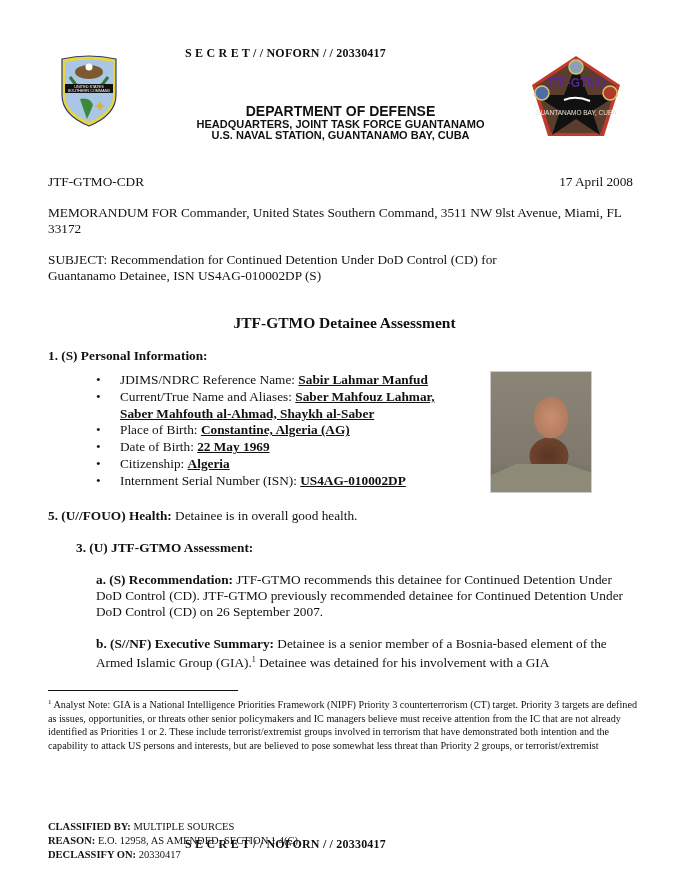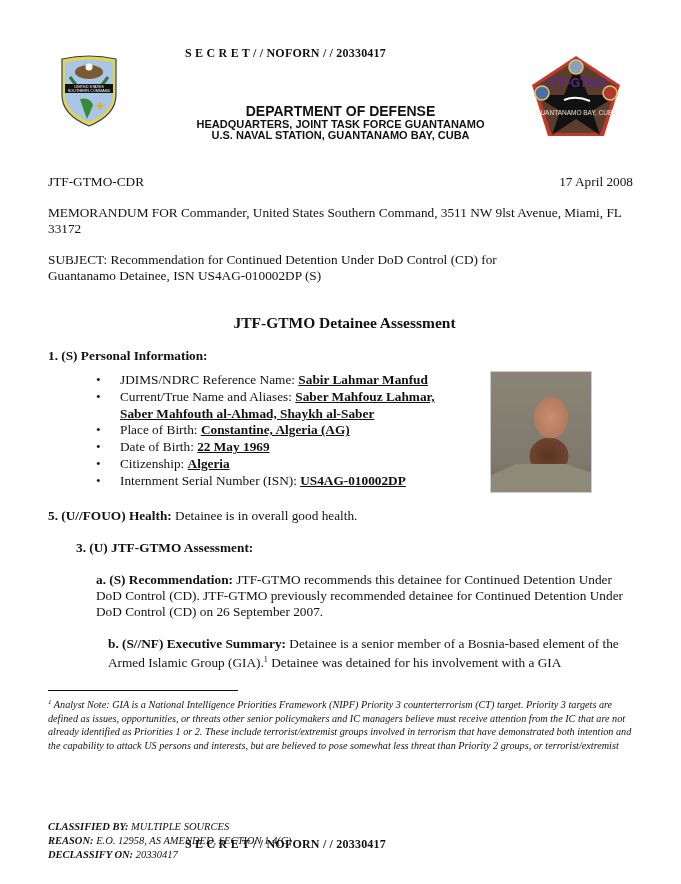--- a/index.html
+++ b/index.html
@@ -14,21 +14,21 @@
   }
   .hdr { left: 150px; width: 381px; text-align: center; font-family: "Liberation Sans", "DejaVu Sans", sans-serif; font-weight: bold; }
   .hdr .t1 { font-size: 14px; margin-top: 28px; }
   .hdr .t2 { font-size: 11px; line-height: 11px; }
   .body-txt { font-size: 13.3px; line-height: 16px; }
   .u { text-decoration: underline; font-weight: bold; }
   .b { font-weight: bold; }
   ul.pi { list-style: none; margin: 0; padding: 0; }
   ul.pi li { position: relative; padding-left: 26px; font-size: 13.3px; line-height: 16.8px; }
   ul.pi li::before { content: "\2022"; position: absolute; left: 2px; top: 0; }
-  .fn { font-size: 10.2px; line-height: 13.4px; font-style: italic; }
+  .fn { font-size: 10.2px; line-height: 13.4px; }
   .photo {
     left: 490px; width: 100px; height: 120px;
     background:
       radial-gradient(ellipse 28px 34px at 60% 38%, #c98f73 0%, #b27a5e 60%, rgba(0,0,0,0) 62%),
       radial-gradient(ellipse 32px 30px at 58% 70%, #5a3520 0%, #6e4430 60%, rgba(0,0,0,0) 62%),
       linear-gradient(180deg, #8b8578 0%, #7f796d 75%, #6e6a5c 100%);
     border: 1px solid #ccc;
   }
   .photo .body {
     position: absolute; left: 0; bottom: 0; width: 100px; height: 28px;
@@ -101,21 +101,21 @@
 <div class="abs body-txt" style="left:48px; top:508px;">
   <span class="b">5.  (U//FOUO)  Health:</span><span>  Detainee is in overall good health.</span>
 </div>
 
 <div class="abs body-txt b" style="left:48px; top:540px;margin-left:28px;">3.  (U)  JTF-GTMO Assessment:</div>
 
 <div class="abs body-txt" style="left:96px; top:572px; width:540px;">
   <span class="b">a.  (S)  Recommendation:</span><span>  JTF-GTMO recommends this detainee for Continued Detention Under DoD Control (CD).  JTF-GTMO previously recommended detainee for Continued Detention Under DoD Control (CD) on 26 September 2007.</span>
 </div>
 
-<div class="abs body-txt" style="left:96px; top:636px; width:540px;margin-left:12px;">
+<div class="abs body-txt" style="left:96px; top:636px; width:540px;">
   <span class="b">b.  (S//NF)  Executive Summary:</span><span>  Detainee is a senior member of a Bosnia-based element of the Armed Islamic Group (GIA).</span><sup style="font-size:8px;">1</sup><span>  Detainee was detained for his involvement with a GIA</span>
 </div>
 
 <div class="abs" style="left:48px; top:690px; width:190px; height:1px; background:#111;"></div>
 
 <div class="abs fn" style="left:48px; top:696px; width:590px;">
   <sup style="font-size:7px;">1</sup><span> Analyst Note:  GIA is a National Intelligence Priorities Framework (NIPF) Priority 3 counterterrorism (CT) target. Priority 3 targets are defined as issues, opportunities, or threats other senior policymakers and IC managers believe must receive attention from the IC that are not already identified as Priorities 1 or 2.  These include terrorist/extremist groups involved in terrorism that have demonstrated both intention and the capability to attack US persons and interests, but are believed to pose somewhat less threat than Priority 2 groups, or terrorist/extremist</span>
 </div>
 
 <div class="abs fn" style="left:48px; top:820px; font-size:10.5px; line-height:14px;">

